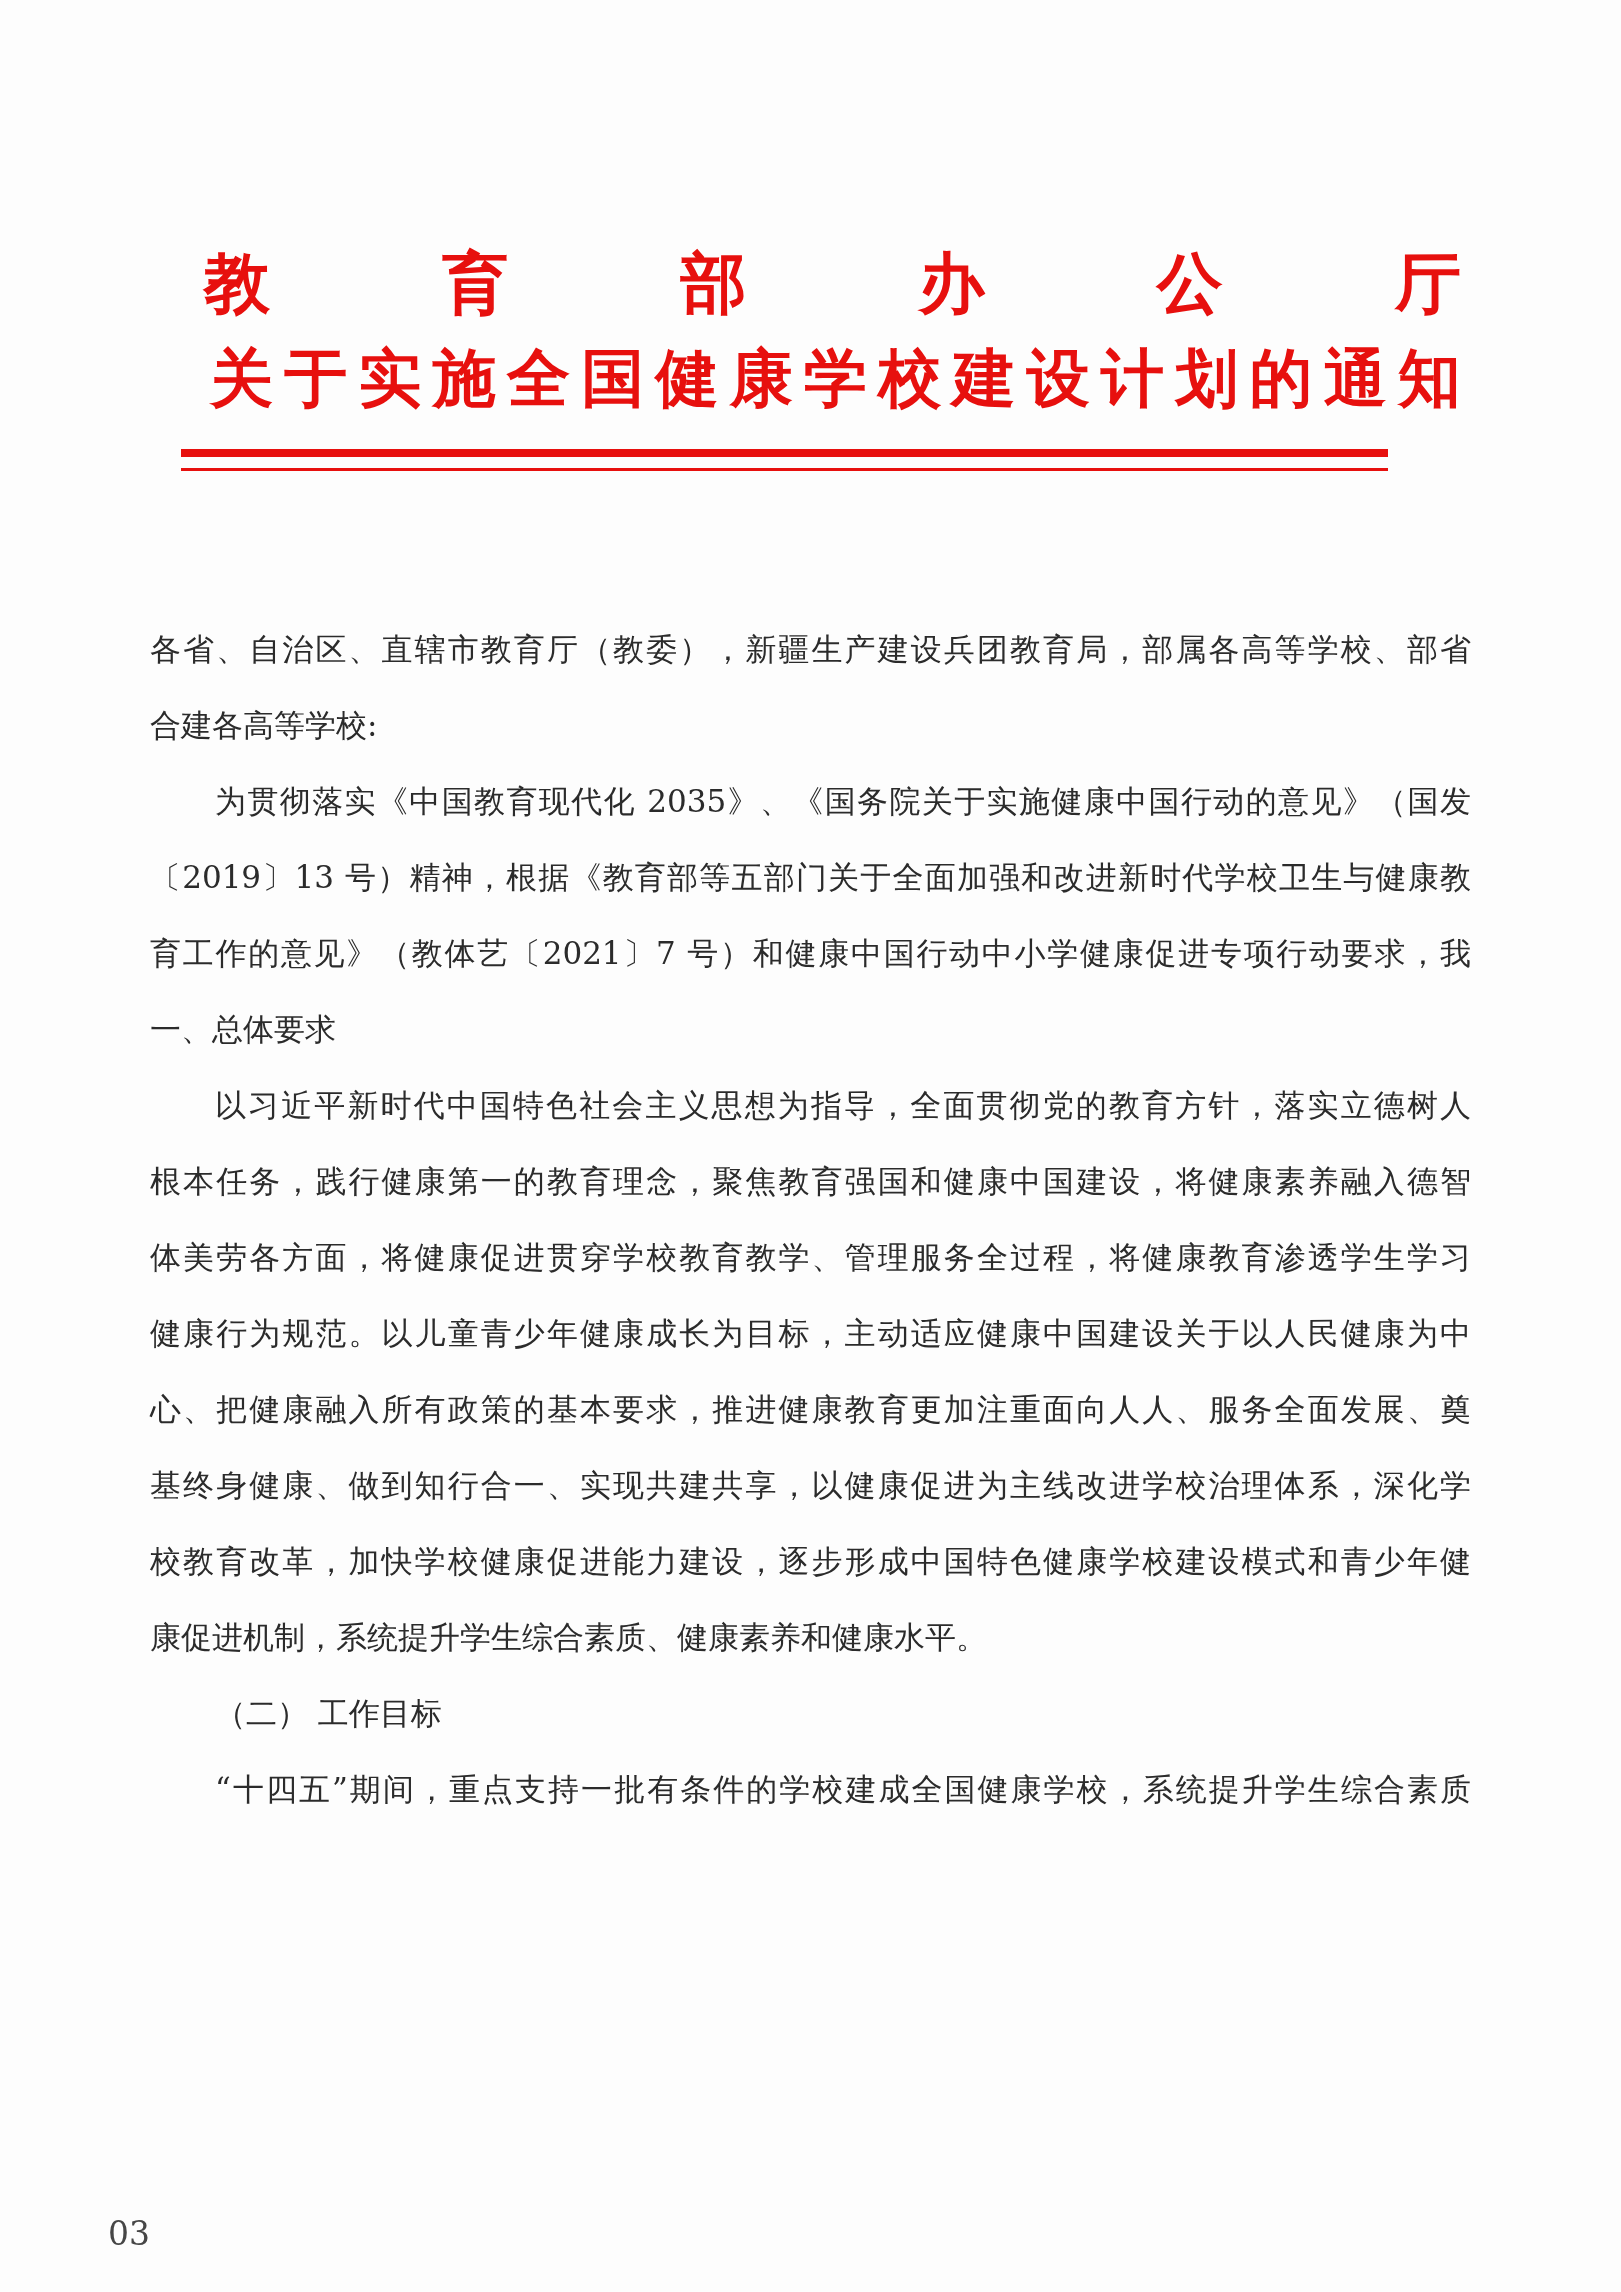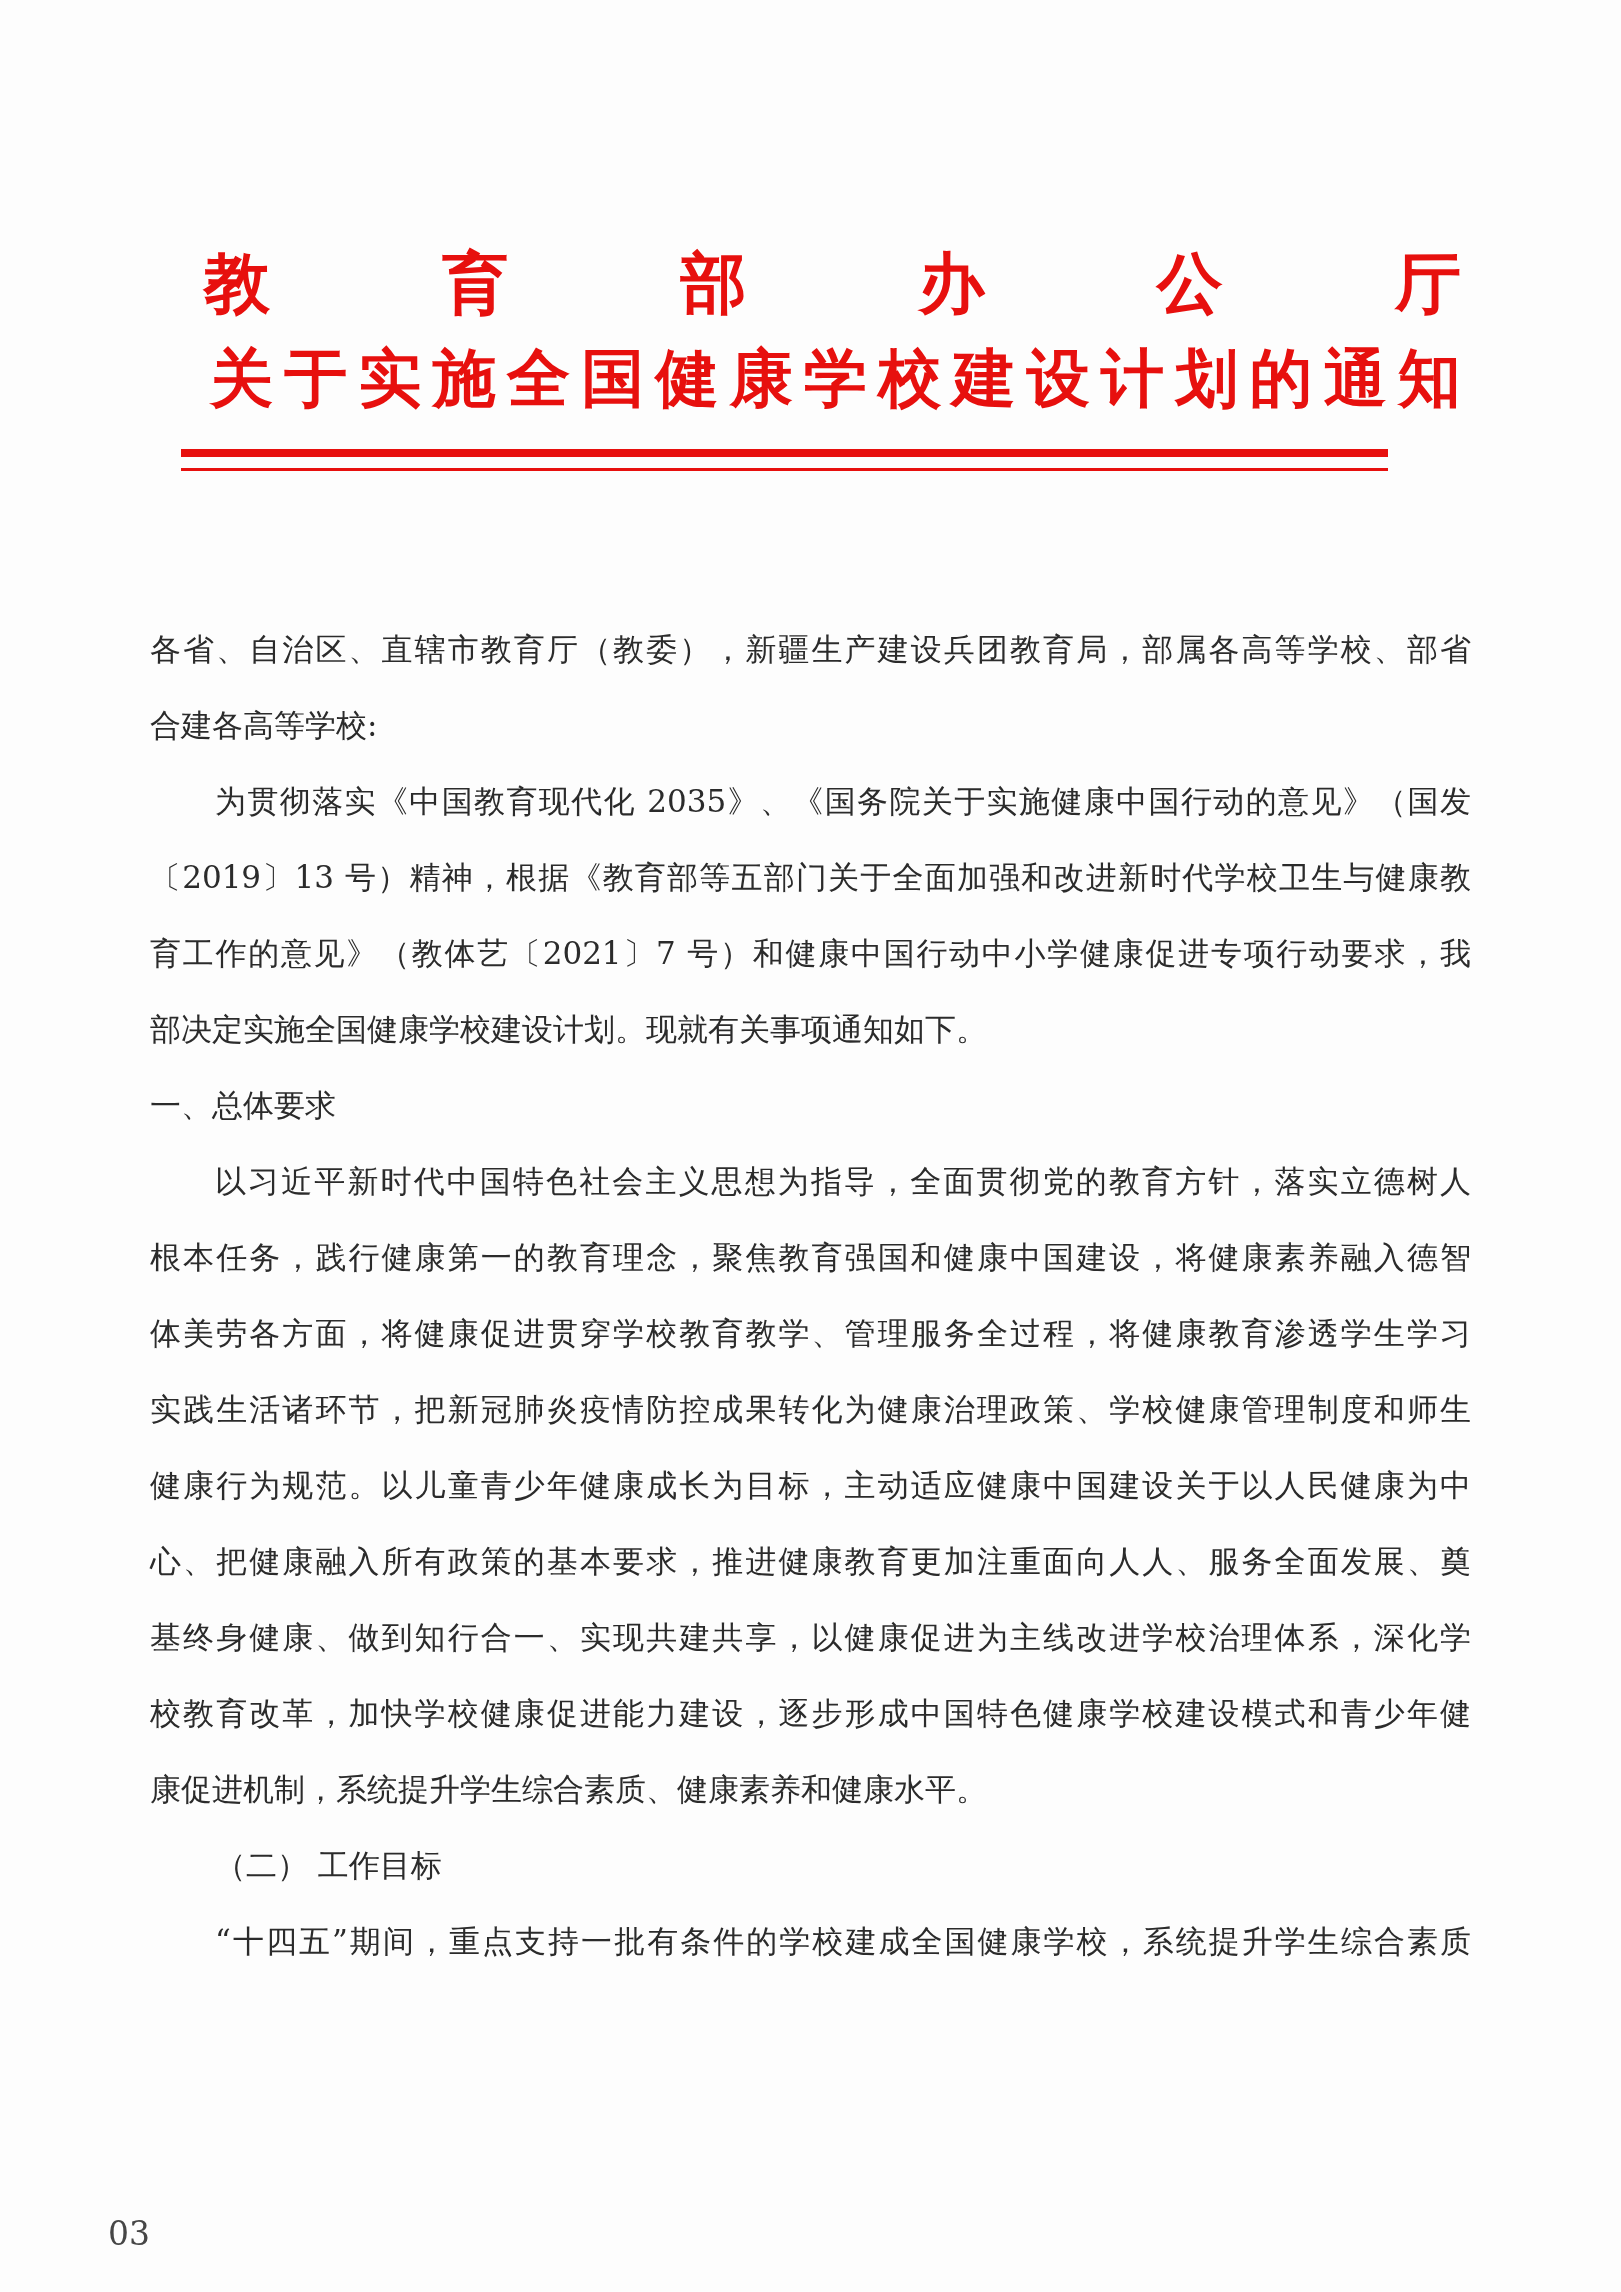--- a/index.html
+++ b/index.html
@@ -94,26 +94,24 @@
   <div class="rule-thick"></div>
   <div class="rule-thin"></div>
 
 
   <div class="body-block" id="body-block">
       <div class="line justify">各省、自治区、直辖市教育厅（教委），新疆生产建设兵团教育局，部属各高等学校、部省</div>
       <div class="line">合建各高等学校:</div>
       <div class="line indent justify">为贯彻落实《中国教育现代化 2035》、《国务院关于实施健康中国行动的意见》（国发</div>
       <div class="line justify">〔2019〕13 号）精神，根据《教育部等五部门关于全面加强和改进新时代学校卫生与健康教</div>
       <div class="line justify">育工作的意见》（教体艺〔2021〕7 号）和健康中国行动中小学健康促进专项行动要求，我</div>
-      <div class="line">部决定实施全国健康学校建设计划。现就有关事项通知如下。</div>
       <div class="line">一、总体要求</div>
       <div class="line indent justify">以习近平新时代中国特色社会主义思想为指导，全面贯彻党的教育方针，落实立德树人</div>
       <div class="line justify">根本任务，践行健康第一的教育理念，聚焦教育强国和健康中国建设，将健康素养融入德智</div>
       <div class="line justify">体美劳各方面，将健康促进贯穿学校教育教学、管理服务全过程，将健康教育渗透学生学习</div>
-      <div class="line justify">实践生活诸环节，把新冠肺炎疫情防控成果转化为健康治理政策、学校健康管理制度和师生</div>
       <div class="line justify">健康行为规范。以儿童青少年健康成长为目标，主动适应健康中国建设关于以人民健康为中</div>
       <div class="line justify">心、把健康融入所有政策的基本要求，推进健康教育更加注重面向人人、服务全面发展、奠</div>
       <div class="line justify">基终身健康、做到知行合一、实现共建共享，以健康促进为主线改进学校治理体系，深化学</div>
       <div class="line justify">校教育改革，加快学校健康促进能力建设，逐步形成中国特色健康学校建设模式和青少年健</div>
       <div class="line">康促进机制，系统提升学生综合素质、健康素养和健康水平。</div>
       <div class="line indent">（二） 工作目标</div>
       <div class="line indent justify">“十四五”期间，重点支持一批有条件的学校建成全国健康学校，系统提升学生综合素质</div>
     </div>
 
   <div class="page-number">03</div>

